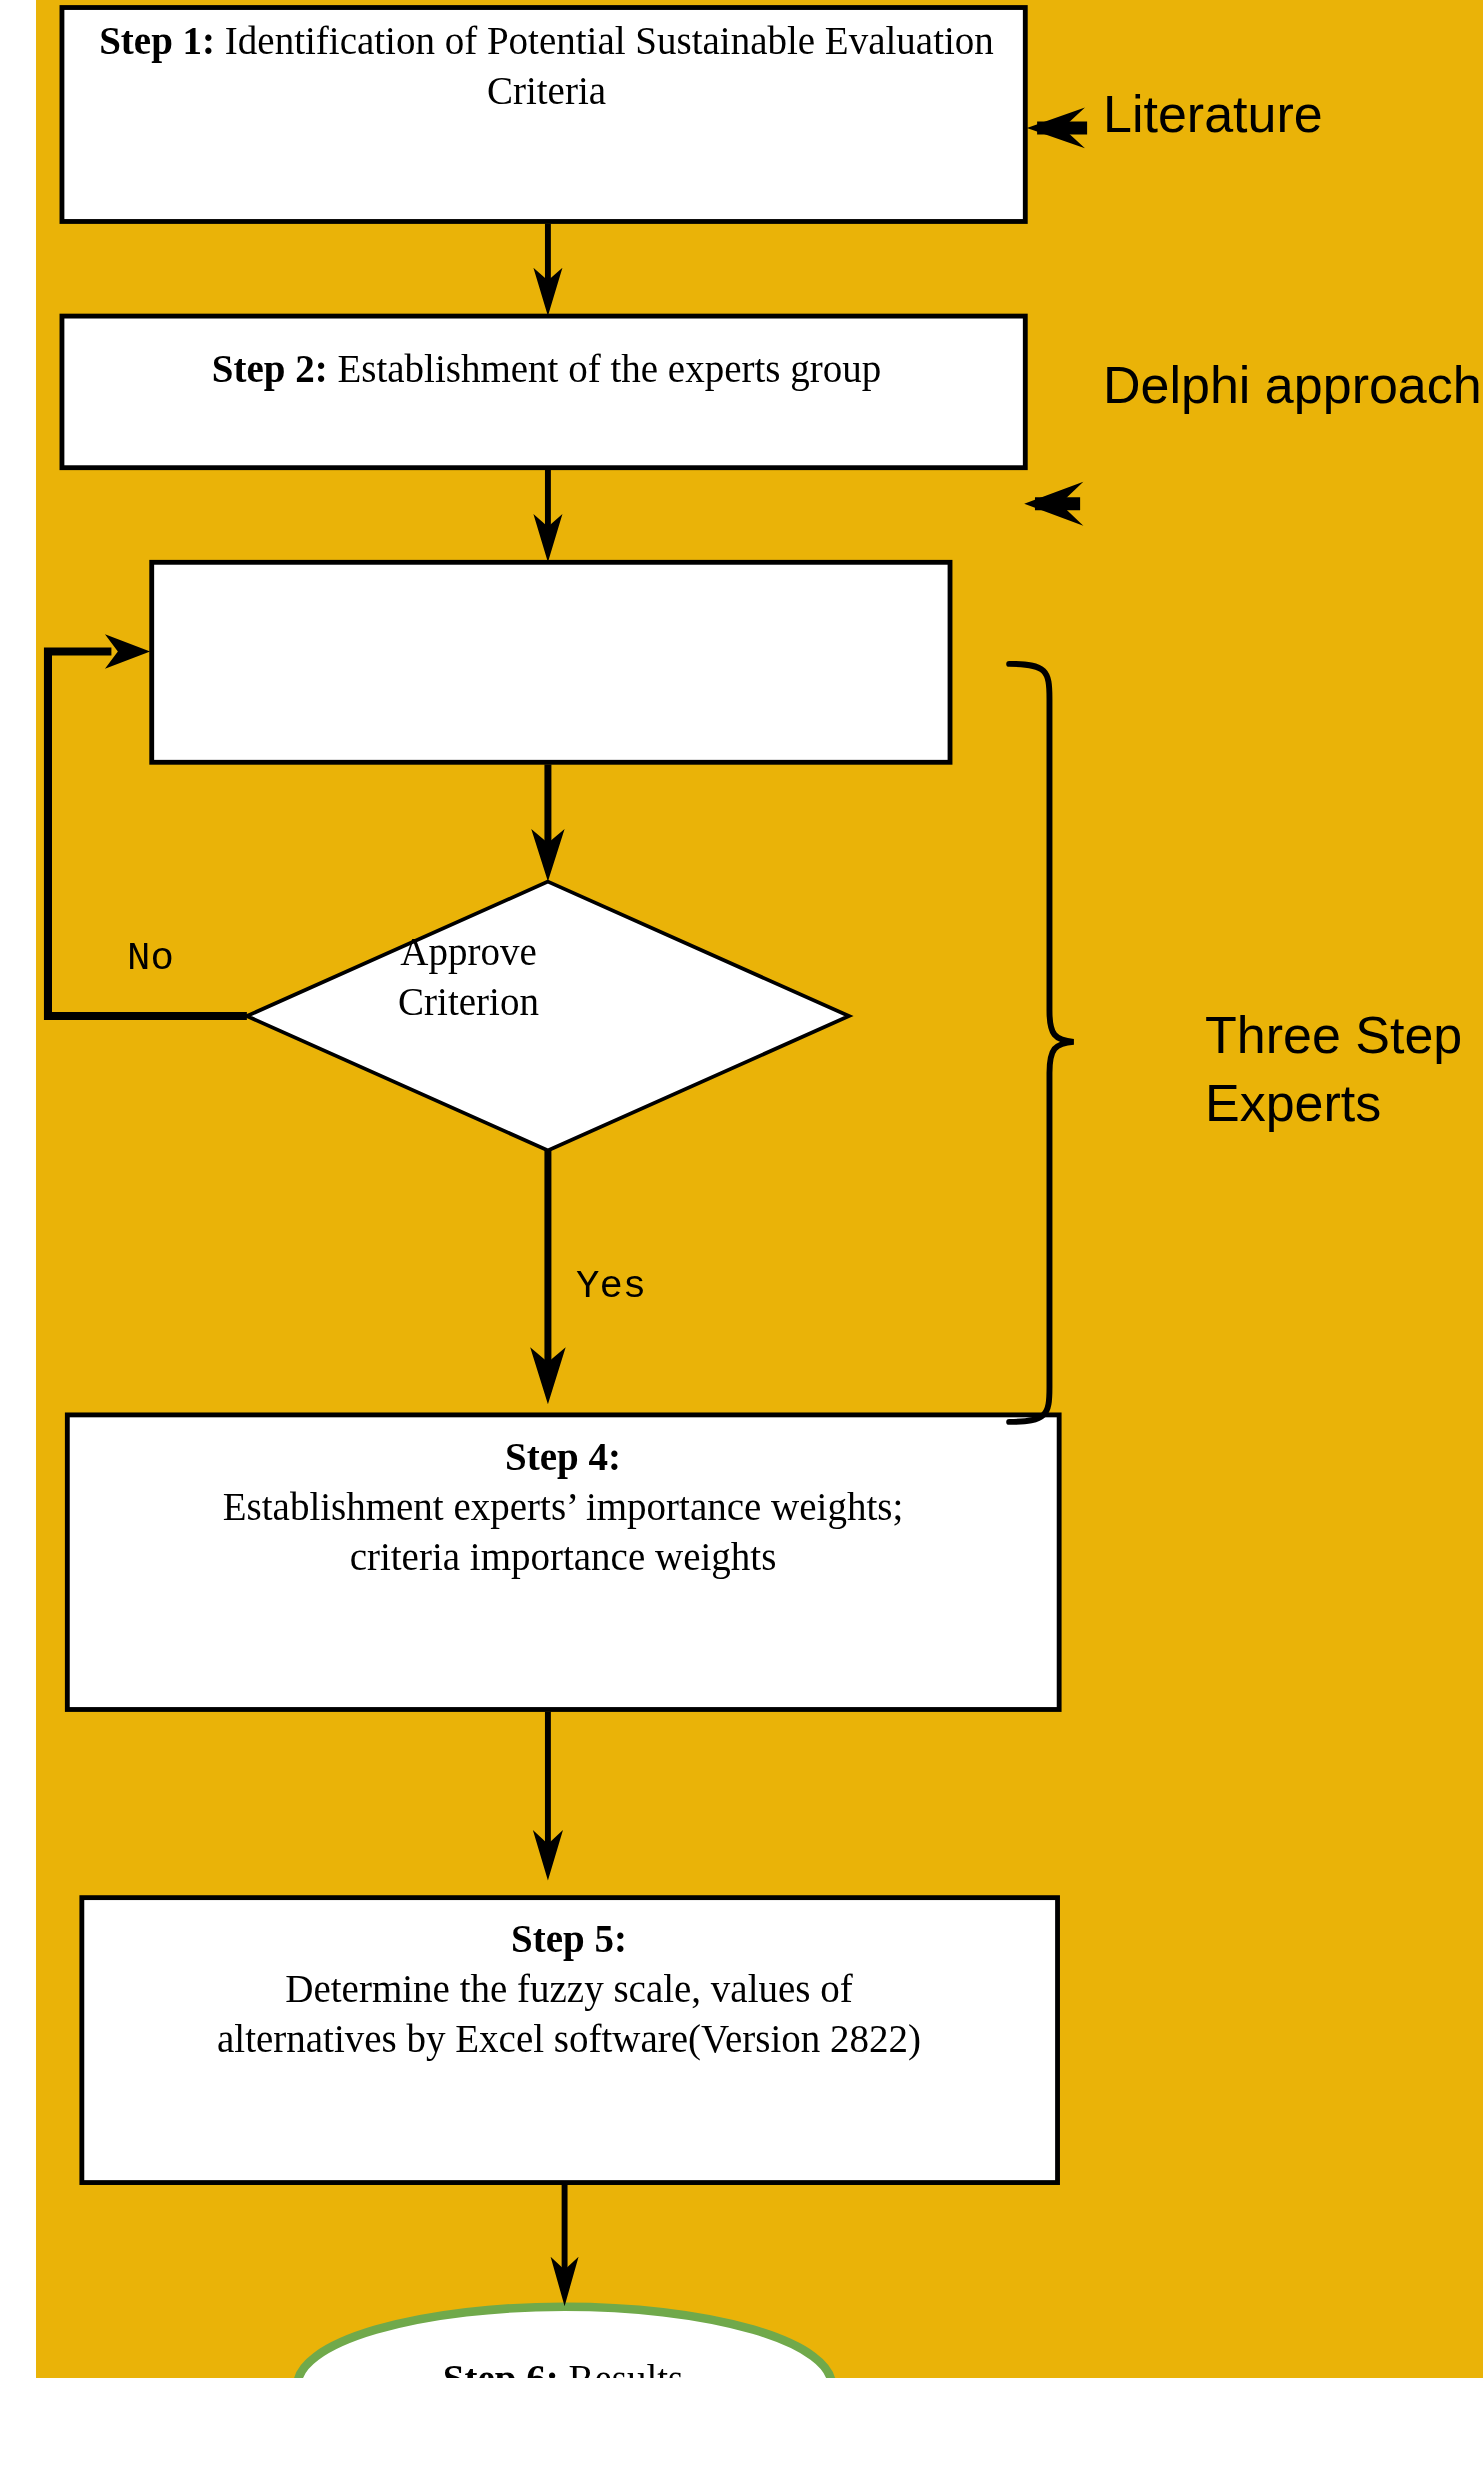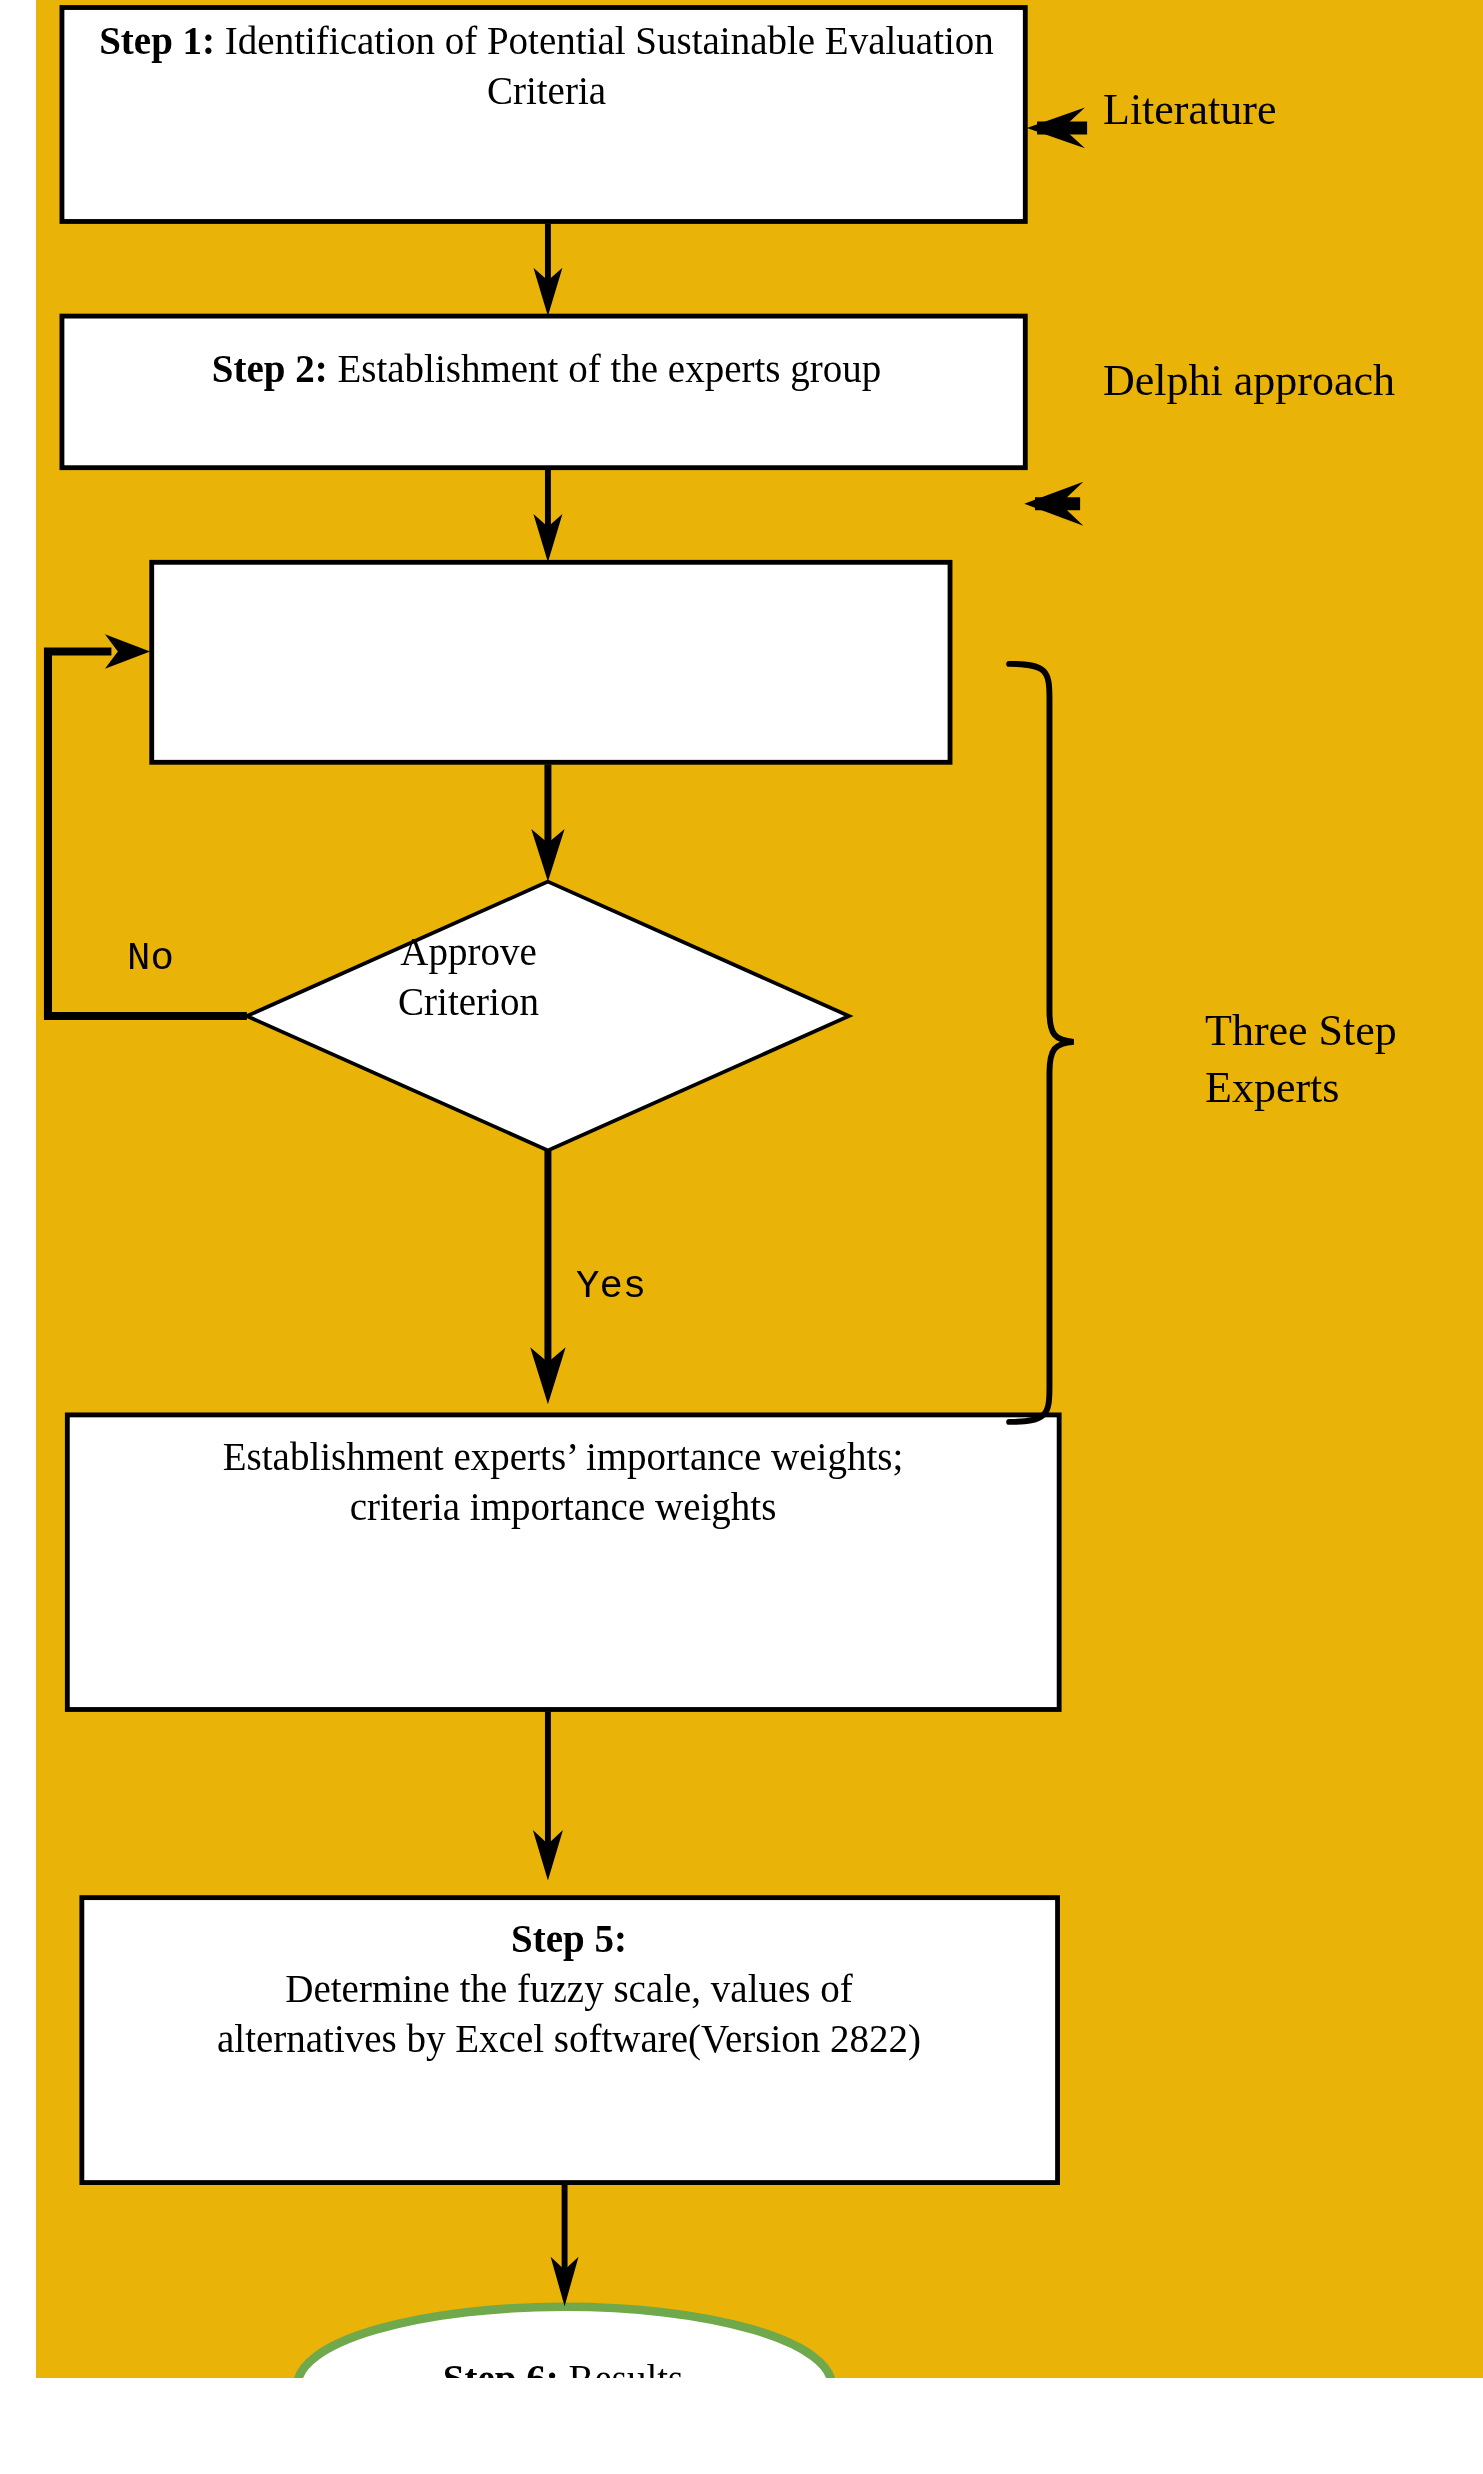--- a/index.html
+++ b/index.html
@@ -38,23 +38,23 @@
     position: absolute;
     color: #000000;
     font-size: 39px;
     line-height: 1.25;
     font-family: Liberation Mono, monospace;
     white-space: nowrap;
   }
   .side-label {
     position: absolute;
     color: #000000;
-    font-size: 44px;
+    font-size: 52px;
     line-height: 1.30;
-    font-family: Liberation Serif, serif;
+    font-family: Liberation Sans, sans-serif;
   }
   
   #step1-text { left: 32px;  top: 16px;   width: 957px; }
   #step2-text { left: 32px;  top: 344px;  width: 957px; }
   #step3-text { left: 121px; top: 578px; width: 787px; }
   #diamond-text { left: 223px; top: 927px; width: 419px; }
   #step4-text { left: 35px;  top: 1432px; width: 984px; }
   #step5-text { left: 48px;  top: 1914px; width: 970px; }
   #step6-text { left: 258px; top: 2354px; width: 538px; }
 </style>
@@ -129,20 +129,21 @@
     <b>Step 2:</b><span> Establishment of the experts group</span>
   </div>
 
 
   <div class="node-text" id="diamond-text">
     <div>Approve</div>
     <div>Criterion</div>
   </div>
 
   <div class="node-text" id="step4-text">
+    <div><b>Step 4:</b></div>
     <div>Establishment experts’ importance weights;</div>
     <div>criteria importance weights</div>
   </div>
 
   <div class="node-text" id="step5-text">
     <div><b>Step 5:</b></div>
     <div>Determine the fuzzy scale, values of</div>
     <div>alternatives by Excel software(Version 2822)</div>
   </div>
 

